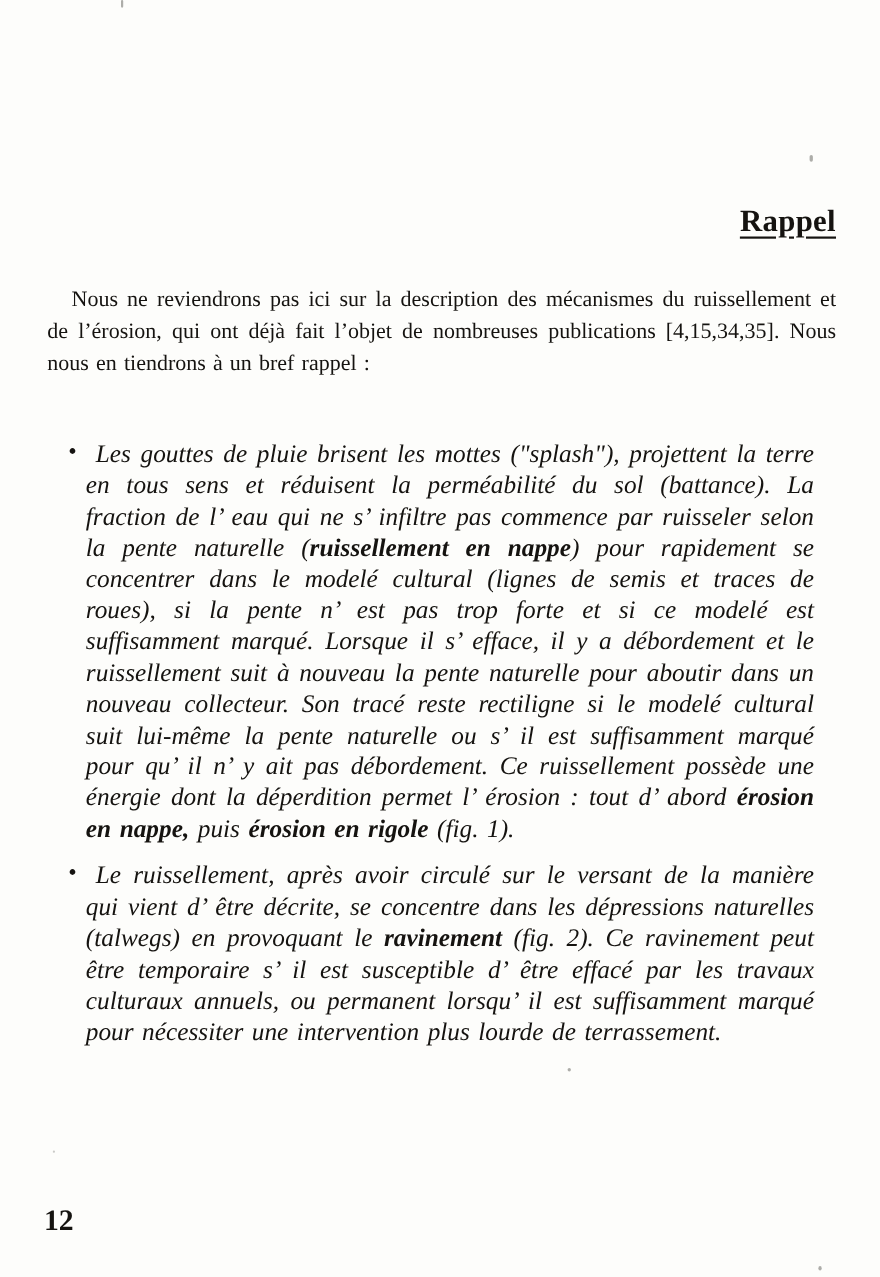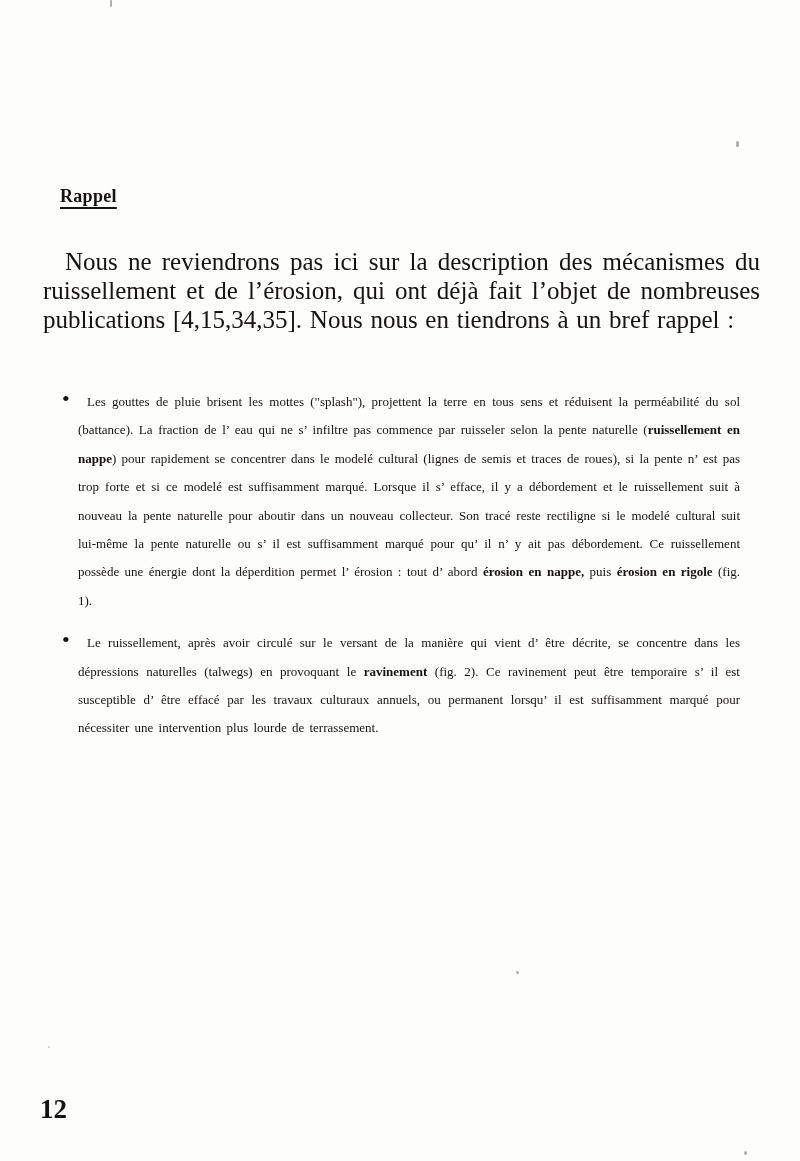--- a/index.html
+++ b/index.html
@@ -13,31 +13,32 @@
     height: 1161px;
     margin: 0 auto;
     background: #fdfdfb;
     color: #151310;
     font-family: "Liberation Serif", "DejaVu Serif", serif;
     box-sizing: border-box;
     padding: 186px 40px 0 43px;
     overflow: hidden;
   }
   .heading {
-    font-size: 18px;
+    font-size: 28px;
     font-weight: 700;
     margin: 0 0 0 17px;
     letter-spacing: 0.3px;
     text-decoration: underline;
     text-decoration-thickness: 2px;
     text-underline-offset: 5px;
+    text-align: right;
   }
   .intro {
     margin: 40px 0 0 0;
-    font-size: 25px;
+    font-size: 20px;
     line-height: 29px;
     text-align: justify;
     text-indent: 22px;
     word-spacing: 1.5px;
   }
   .bullet-list {
     margin-top: 54px;
   }
   .bullet-item {
     position: relative;
@@ -50,21 +51,22 @@
   .marker {
     position: absolute;
     left: 19px;
     top: -2px;
     font-size: 22px;
     font-style: normal;
     color: #151310;
   }
   .bullet-text {
     margin: 0;
-    font-size: 13px;
+    font-size: 23px;
+    font-style: italic;
     line-height: 28.4px;
     text-align: justify;
     text-indent: 9px;
     word-spacing: 2px;
   }
   .bullet-text .b {
     font-weight: 700;
   }
   .page-number {
     position: absolute;

